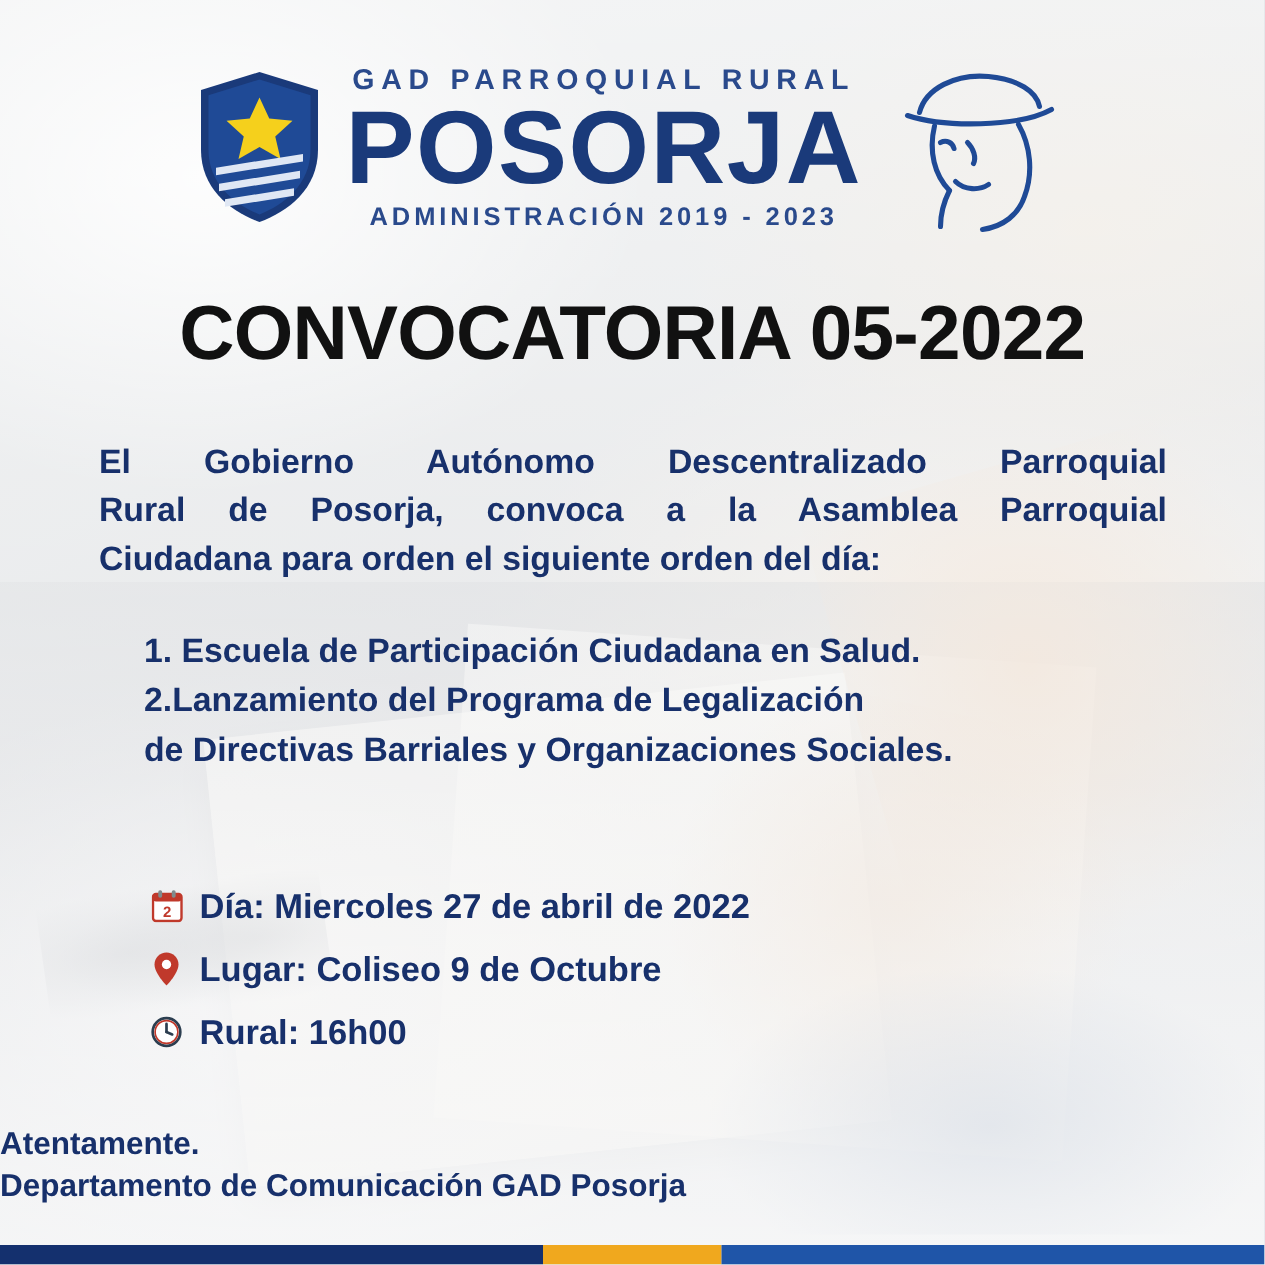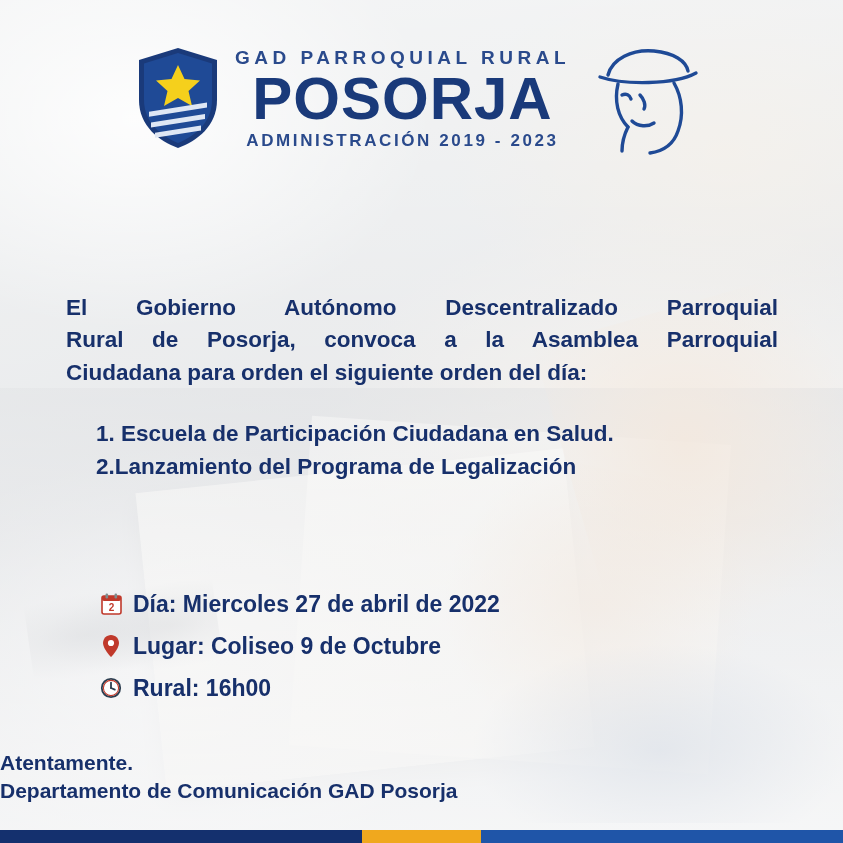--- a/index.html
+++ b/index.html
@@ -121,21 +121,21 @@
     margin-top: 2px;
   }
   .logo-kicker {
     font-size: 19px;
     font-weight: bold;
     letter-spacing: 4.5px;
     color: #2a4a8c;
     margin-bottom: 3px;
   }
   .logo-main {
-    font-size: 60px;
+    font-size: 69px;
     font-weight: bold;
     letter-spacing: 1px;
     color: #1a3a7a;
     line-height: 0.96;
   }
   .logo-sub {
     font-size: 17px;
     font-weight: bold;
     letter-spacing: 2.6px;
     color: #2a4a8c;
@@ -274,30 +274,32 @@
           <path d="M40 88 C36 96 34 104 34 112"></path>
           <path d="M86 44 C94 58 96 76 90 92 C86 104 76 112 62 114"></path>
           <path d="M52 56 C56 60 58 66 56 70"></path>
           <path d="M44 82 C50 88 60 88 66 84"></path>
           <path d="M34 56 C38 54 42 56 43 60"></path>
         </g>
       </svg>
 
     </div>
 
+    <div class="title">CONVOCATORIA 05-2022</div>
 
     <div class="intro">
       <div>El Gobierno Autónomo Descentralizado Parroquial</div>
       <div>Rural de Posorja, convoca a la Asamblea Parroquial</div>
       <div>Ciudadana para orden el siguiente orden del día:</div>
     </div>
 
     <div class="agenda">
       <div>1. Escuela de Participación Ciudadana en Salud.</div>
       <div>2.Lanzamiento del Programa de Legalización</div>
+      <div>de Directivas Barriales y Organizaciones Sociales.</div>
     </div>
 
     <div class="details">
 
       <div class="detail-row">
         <span class="detail-icon">
           <svg width="21" height="22" viewBox="0 0 21 22">
             <rect x="1" y="3" width="19" height="18" rx="2" fill="#ffffff" stroke="#c0392b" stroke-width="1.6"></rect>
             <rect x="1" y="3" width="19" height="5" rx="2" fill="#c0392b"></rect>
             <rect x="4.5" y="0.5" width="2.6" height="5" rx="1.2" fill="#7f8c8d"></rect>

